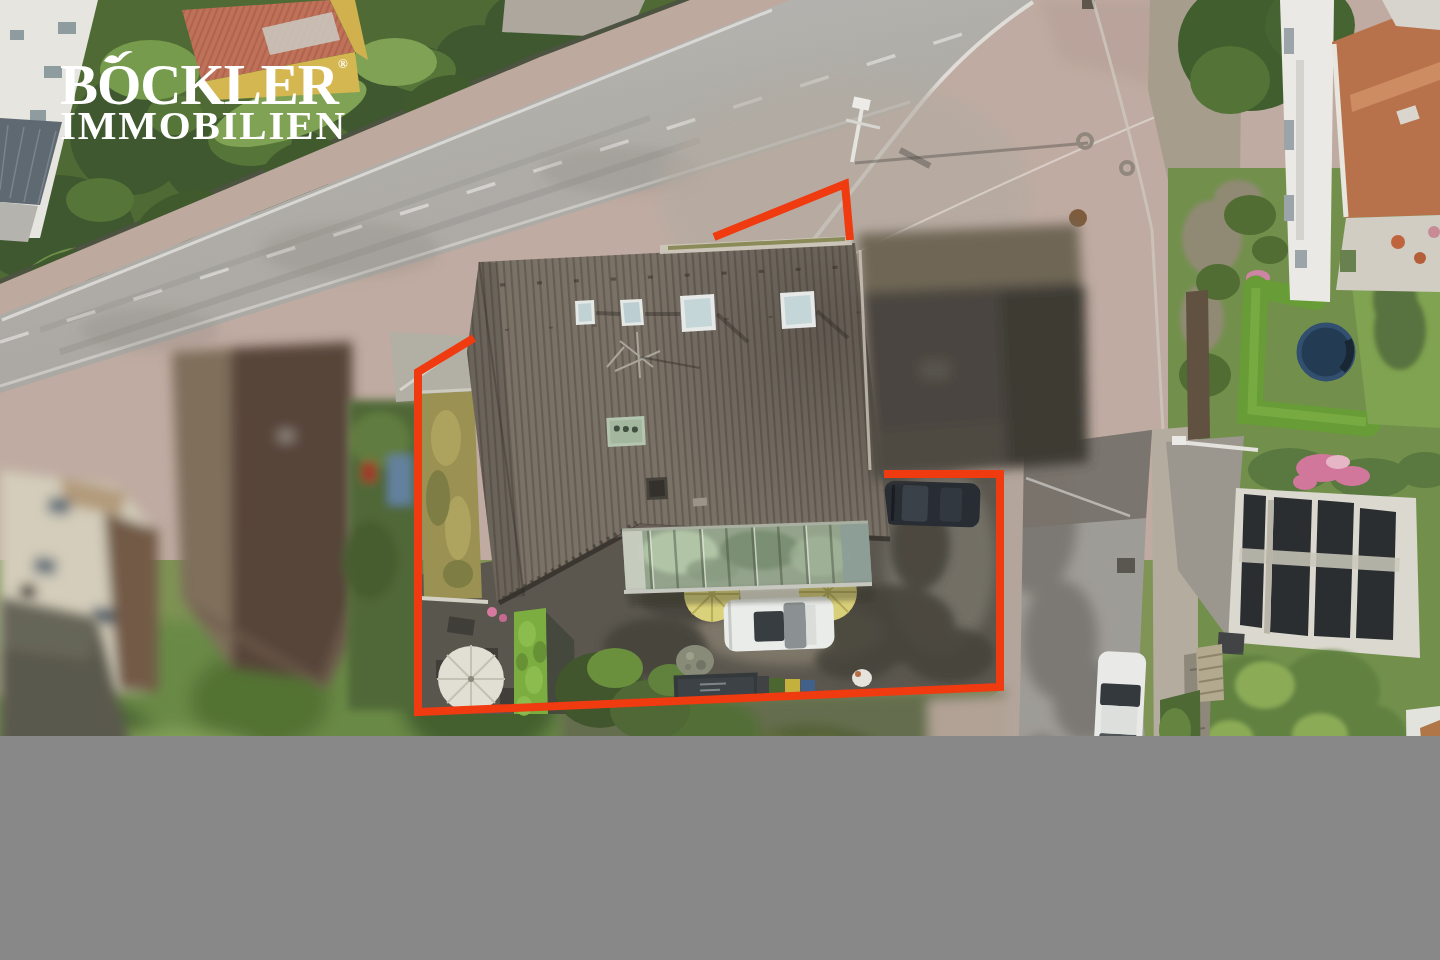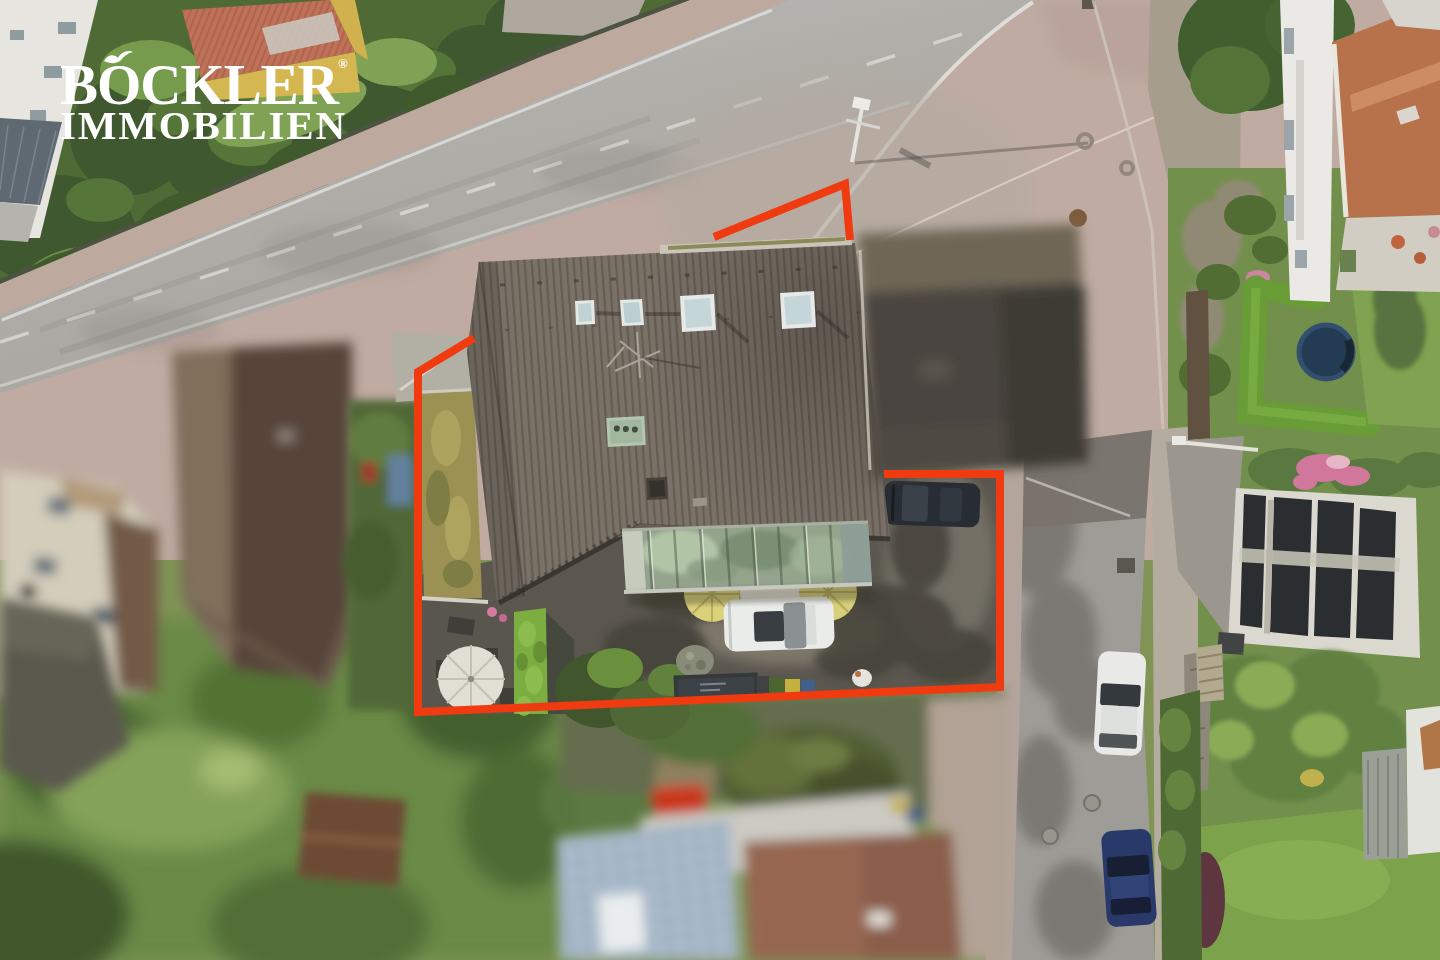--- a/index.html
+++ b/index.html
@@ -1,16 +1,16 @@
 <!DOCTYPE html>
 <html><head>
 <meta charset="utf-8">
 <style>
   html,body{margin:0;padding:0;background:#888;}
-  #stage{position:relative;width:1440px;height:960px;overflow:hidden;font-family:"Liberation Sans",sans-serif;}
+  #stage{position:relative;width:1440px;height:736px;overflow:hidden;font-family:"Liberation Sans",sans-serif;}
   svg{display:block;}
 </style>
 </head>
 <body>
 <div id="stage">
 <svg width="1440" height="960" viewBox="0 0 1440 960" xmlns="http://www.w3.org/2000/svg">
 <defs>
   <filter id="b2" x="-20%" y="-20%" width="140%" height="140%">
           <feGaussianBlur stdDeviation="2"></feGaussianBlur>
         </filter>

